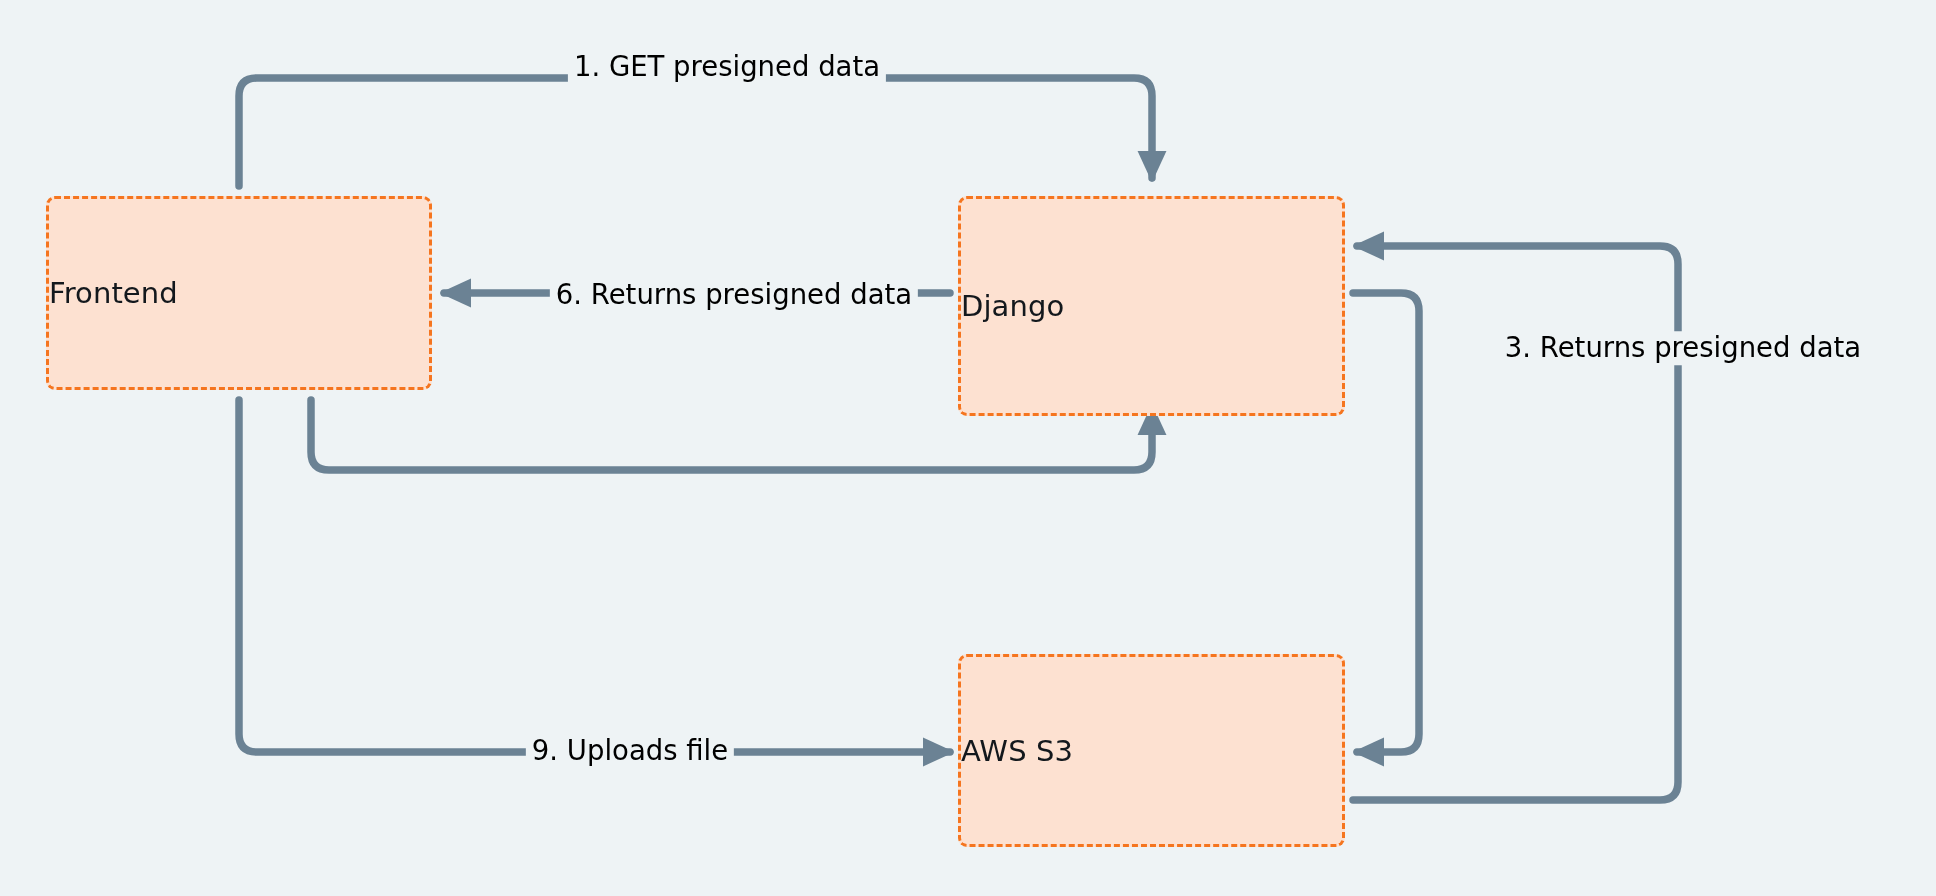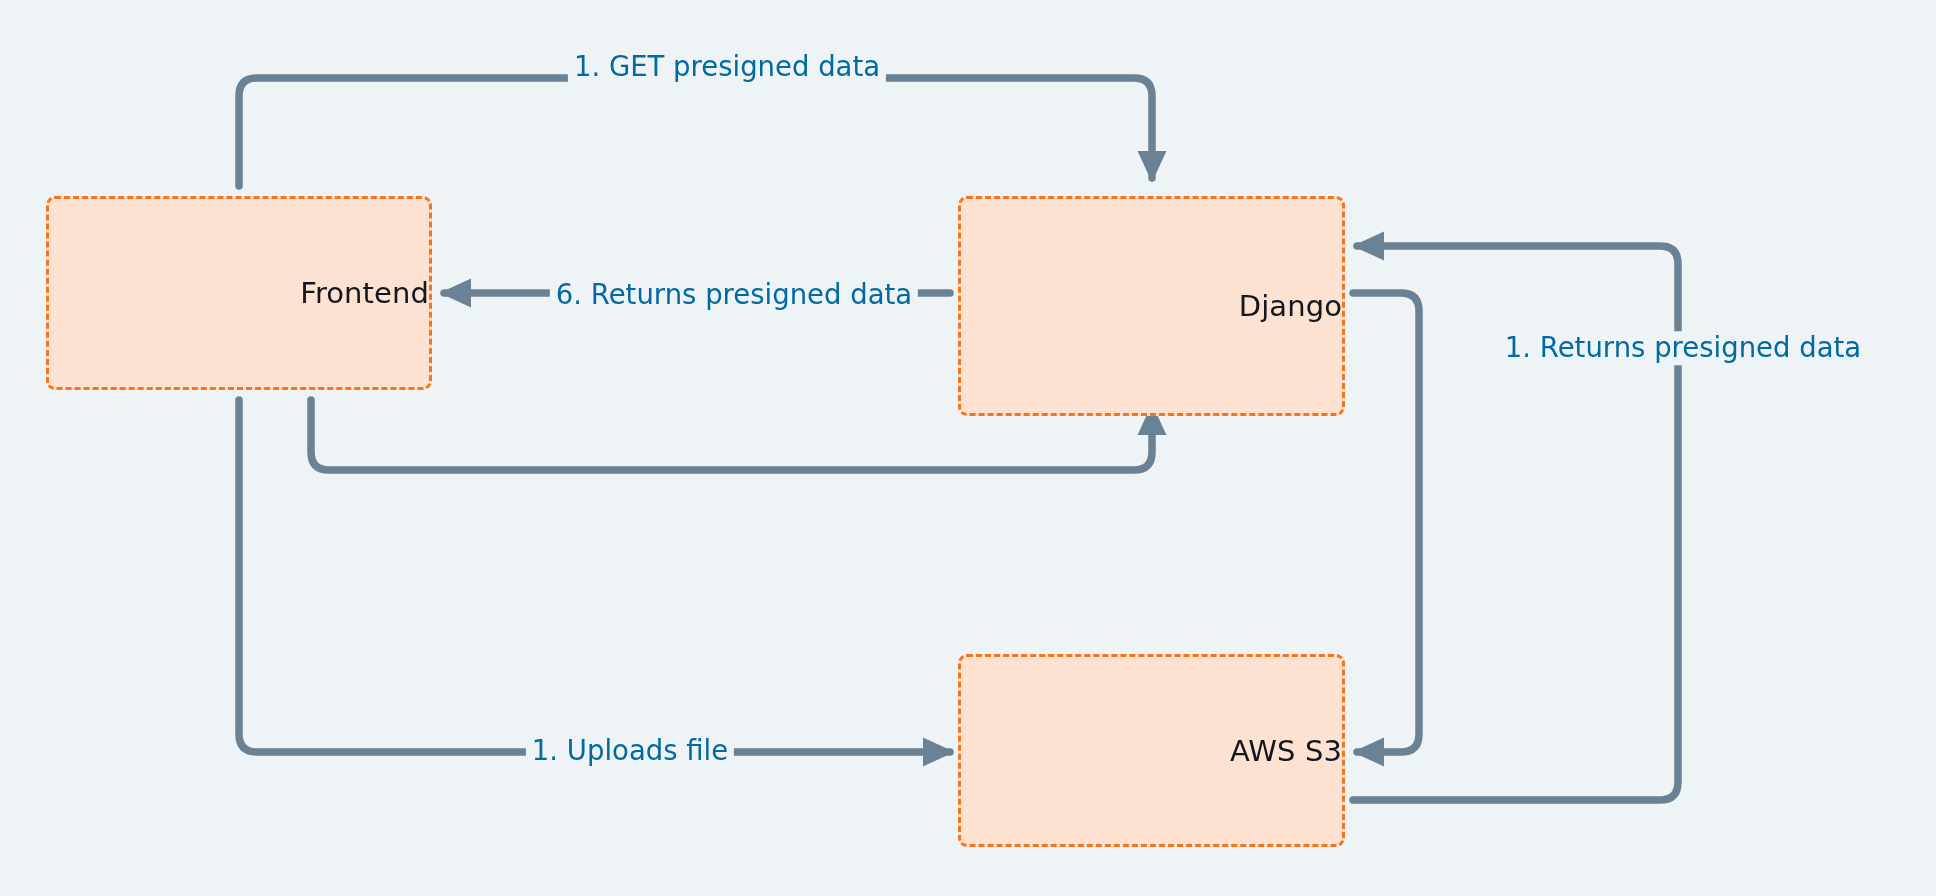--- a/index.html
+++ b/index.html
@@ -27,42 +27,42 @@
     pointer-events: none;
   }
   .node {
     position: absolute;
     box-sizing: border-box;
     background: #fde1d1;
     border: 3px dashed #f5751f;
     border-radius: 9px;
     display: flex;
     align-items: center;
-    justify-content: flex-end;
+    justify-content: flex-start;
   }
   .node-label {
     font-size: 29px;
     color: #13181d;
     letter-spacing: 0.1px;
     white-space: nowrap;
   }
   .edge-label {
     position: absolute;
     font-size: 27.5px;
-    color: #0369a1;
+    color: #000000;
     white-space: pre;
     background: #eef3f5;
     line-height: 1;
     padding: 3px 6px;
     transform: translate(-50%, -50%);
     text-align: right;
   }
   #node-frontend { left: 46px;  top: 196px; width: 386px; height: 194px; }
   #node-django   { left: 958px; top: 196px; width: 387px; height: 220px; }
-  #node-s3       { left: 958px; top: 654px; width: 387px; height: 193px; padding-left: 36px; }
+  #node-s3       { left: 958px; top: 654px; width: 387px; height: 193px; }
 
   #label-1 { left: 727px;  top: 67px;  }
   #label-4 { left: 734px;  top: 295px; }
   #label-3 { left: 1683px; top: 348px; }
   #label-2 { left: 1413px; top: 513px; }
   #label-6 { left: 707px;  top: 465px; }
   #label-5 { left: 630px;  top: 751px; }
 </style>
 </head>
 <body>
@@ -100,20 +100,20 @@
     <span class="node-label">Django</span>
   </div>
 
   <div class="node" id="node-s3">
     <span class="node-label">AWS S3</span>
   </div>
 
   <div class="edge-label" id="label-1">1. GET presigned data</div>
 
 
-  <div class="edge-label" id="label-3">1. Returns presigned data</div>
+  <div class="edge-label" id="label-3">3. Returns presigned data</div>
 
   <div class="edge-label" id="label-4">6. Returns presigned data</div>
 
-  <div class="edge-label" id="label-5">1. Uploads file</div>
+  <div class="edge-label" id="label-5">9. Uploads file</div>
 
 
 </div>
 
 </body></html>

